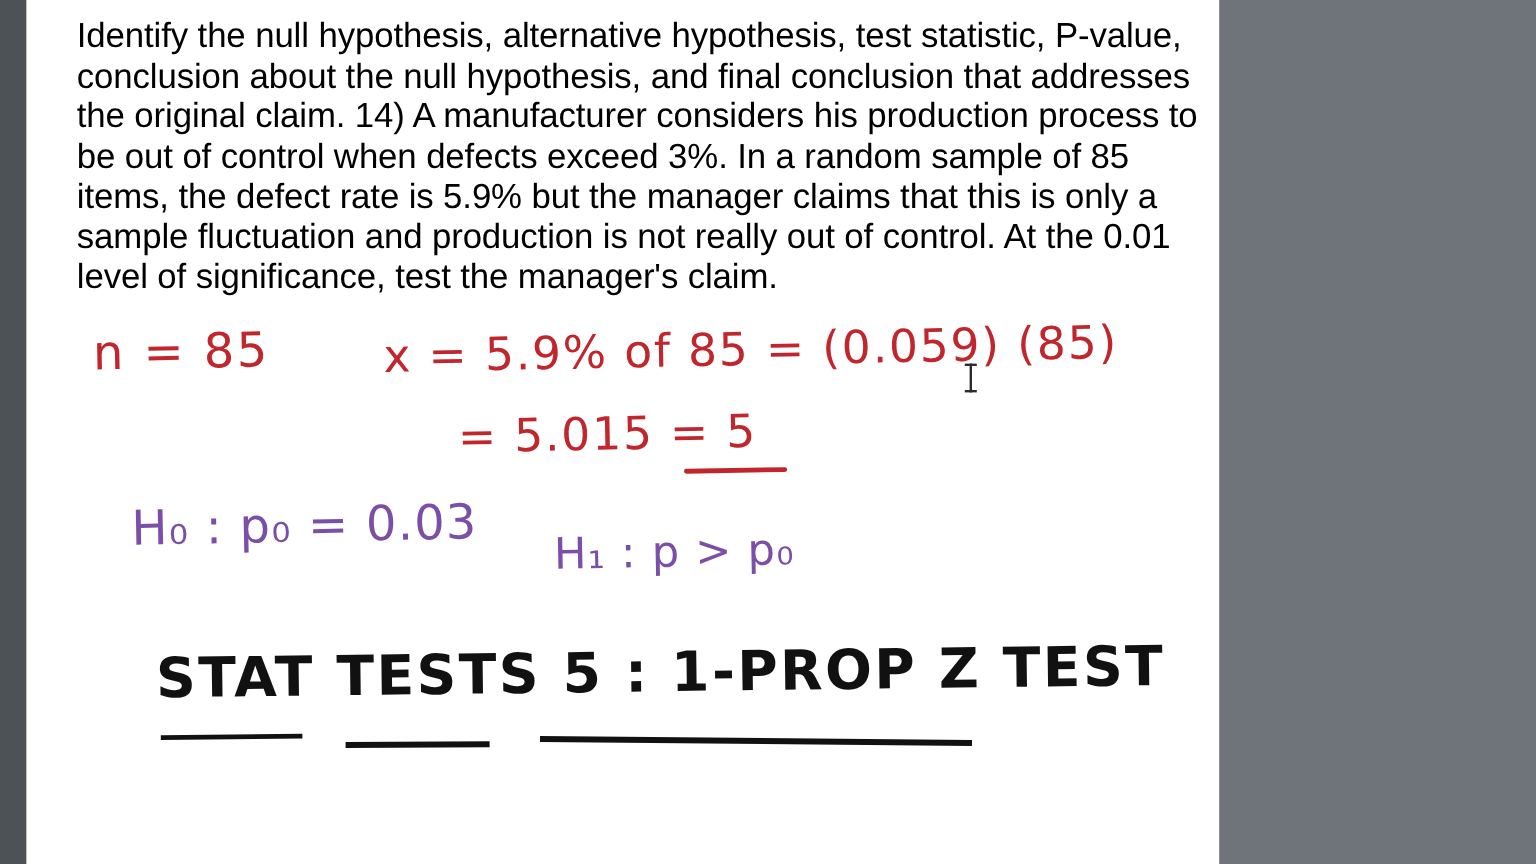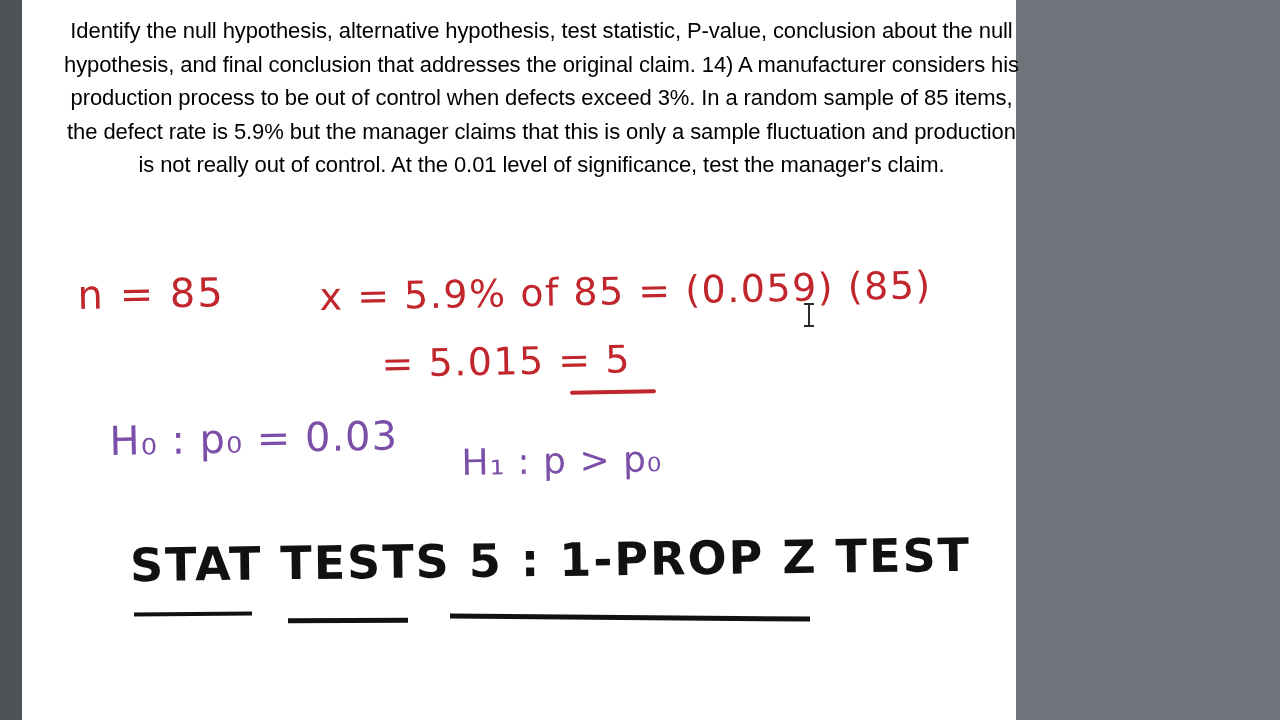--- a/index.html
+++ b/index.html
@@ -41,25 +41,24 @@
     left: 22px; top: 0;
     width: 994px; height: 720px;
     background: #ffffff;
   }
 
   .prompt {
     position: absolute;
     left: 42px;
     top: 14px;
     width: 955px;
-    font-size: 22px;
+    font-size: 29px;
     line-height: 33.5px;
     color: #000000;
     letter-spacing: -0.1px;
-    text-align: center;
   }
 
   
   .ink {
     position: absolute;
     left: 0; top: 0;
     width: 994px; height: 720px;
     pointer-events: none;
   }
 

